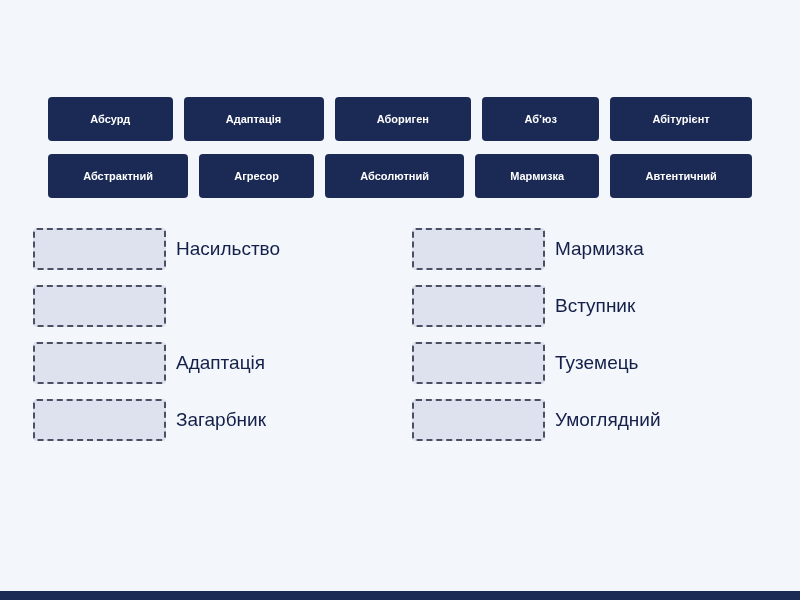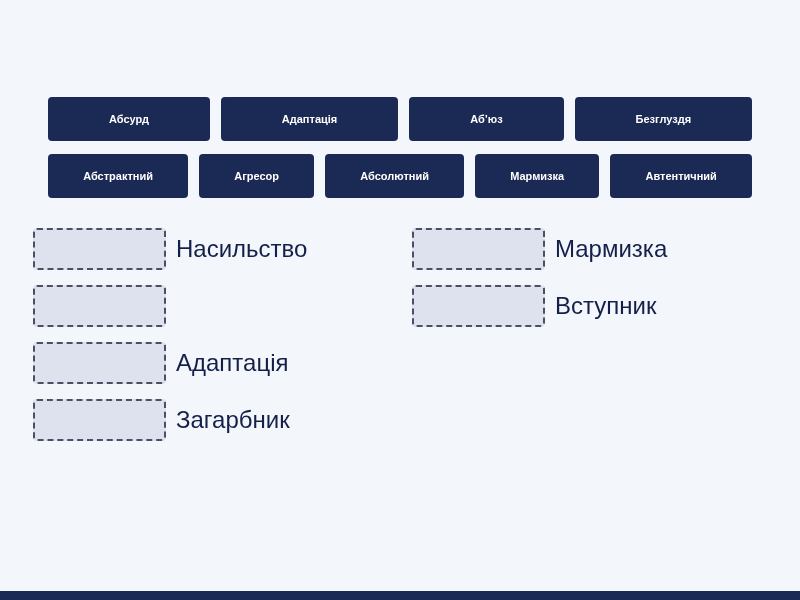--- a/index.html
+++ b/index.html
@@ -75,21 +75,21 @@
   .slot {
     width: 133px;
     height: 42px;
     background: var(--slot-fill);
     border: 2px dashed var(--slot-border);
     border-radius: 4px;
     margin-right: 10px;
     flex: 0 0 auto;
   }
   .match-label {
-    font-size: 24px;
+    font-size: 19px;
     color: var(--label-text);
     white-space: nowrap;
   }
   .bottom-bar {
     position: absolute;
     left: 0;
     bottom: 0;
     width: 800px;
     height: 9px;
     background: var(--bottom-bar);
@@ -97,22 +97,23 @@
 </style>
 </head>
 <body>
 
 <div class="stage">
 
   <div class="tiles-area">
     <div class="tile-row row-1">
       <div class="tile">Абсурд</div>
       <div class="tile">Адаптація</div>
+      <div class="tile">Абориген</div>
       <div class="tile">Аб’юз</div>
-      <div class="tile">Безглуздя</div>
+      <div class="tile">Абітурієнт</div>
     </div>
     <div class="tile-row row-2">
       <div class="tile">Абстрактний</div>
       <div class="tile">Агресор</div>
       <div class="tile">Абсолютний</div>
       <div class="tile">Мармизка</div>
       <div class="tile">Автентичний</div>
     </div>
   </div>
 
@@ -136,18 +137,26 @@
     </div>
     <div class="match-col">
       <div class="match-row">
         <div class="slot"></div>
         <div class="match-label">Мармизка</div>
       </div>
       <div class="match-row">
         <div class="slot"></div>
         <div class="match-label">Вступник</div>
       </div>
+      <div class="match-row">
+        <div class="slot"></div>
+        <div class="match-label">Туземець</div>
+      </div>
+      <div class="match-row">
+        <div class="slot"></div>
+        <div class="match-label">Умоглядний</div>
+      </div>
     </div>
   </div>
 
   <div class="bottom-bar"></div>
 
 </div>
 
 </body></html>

